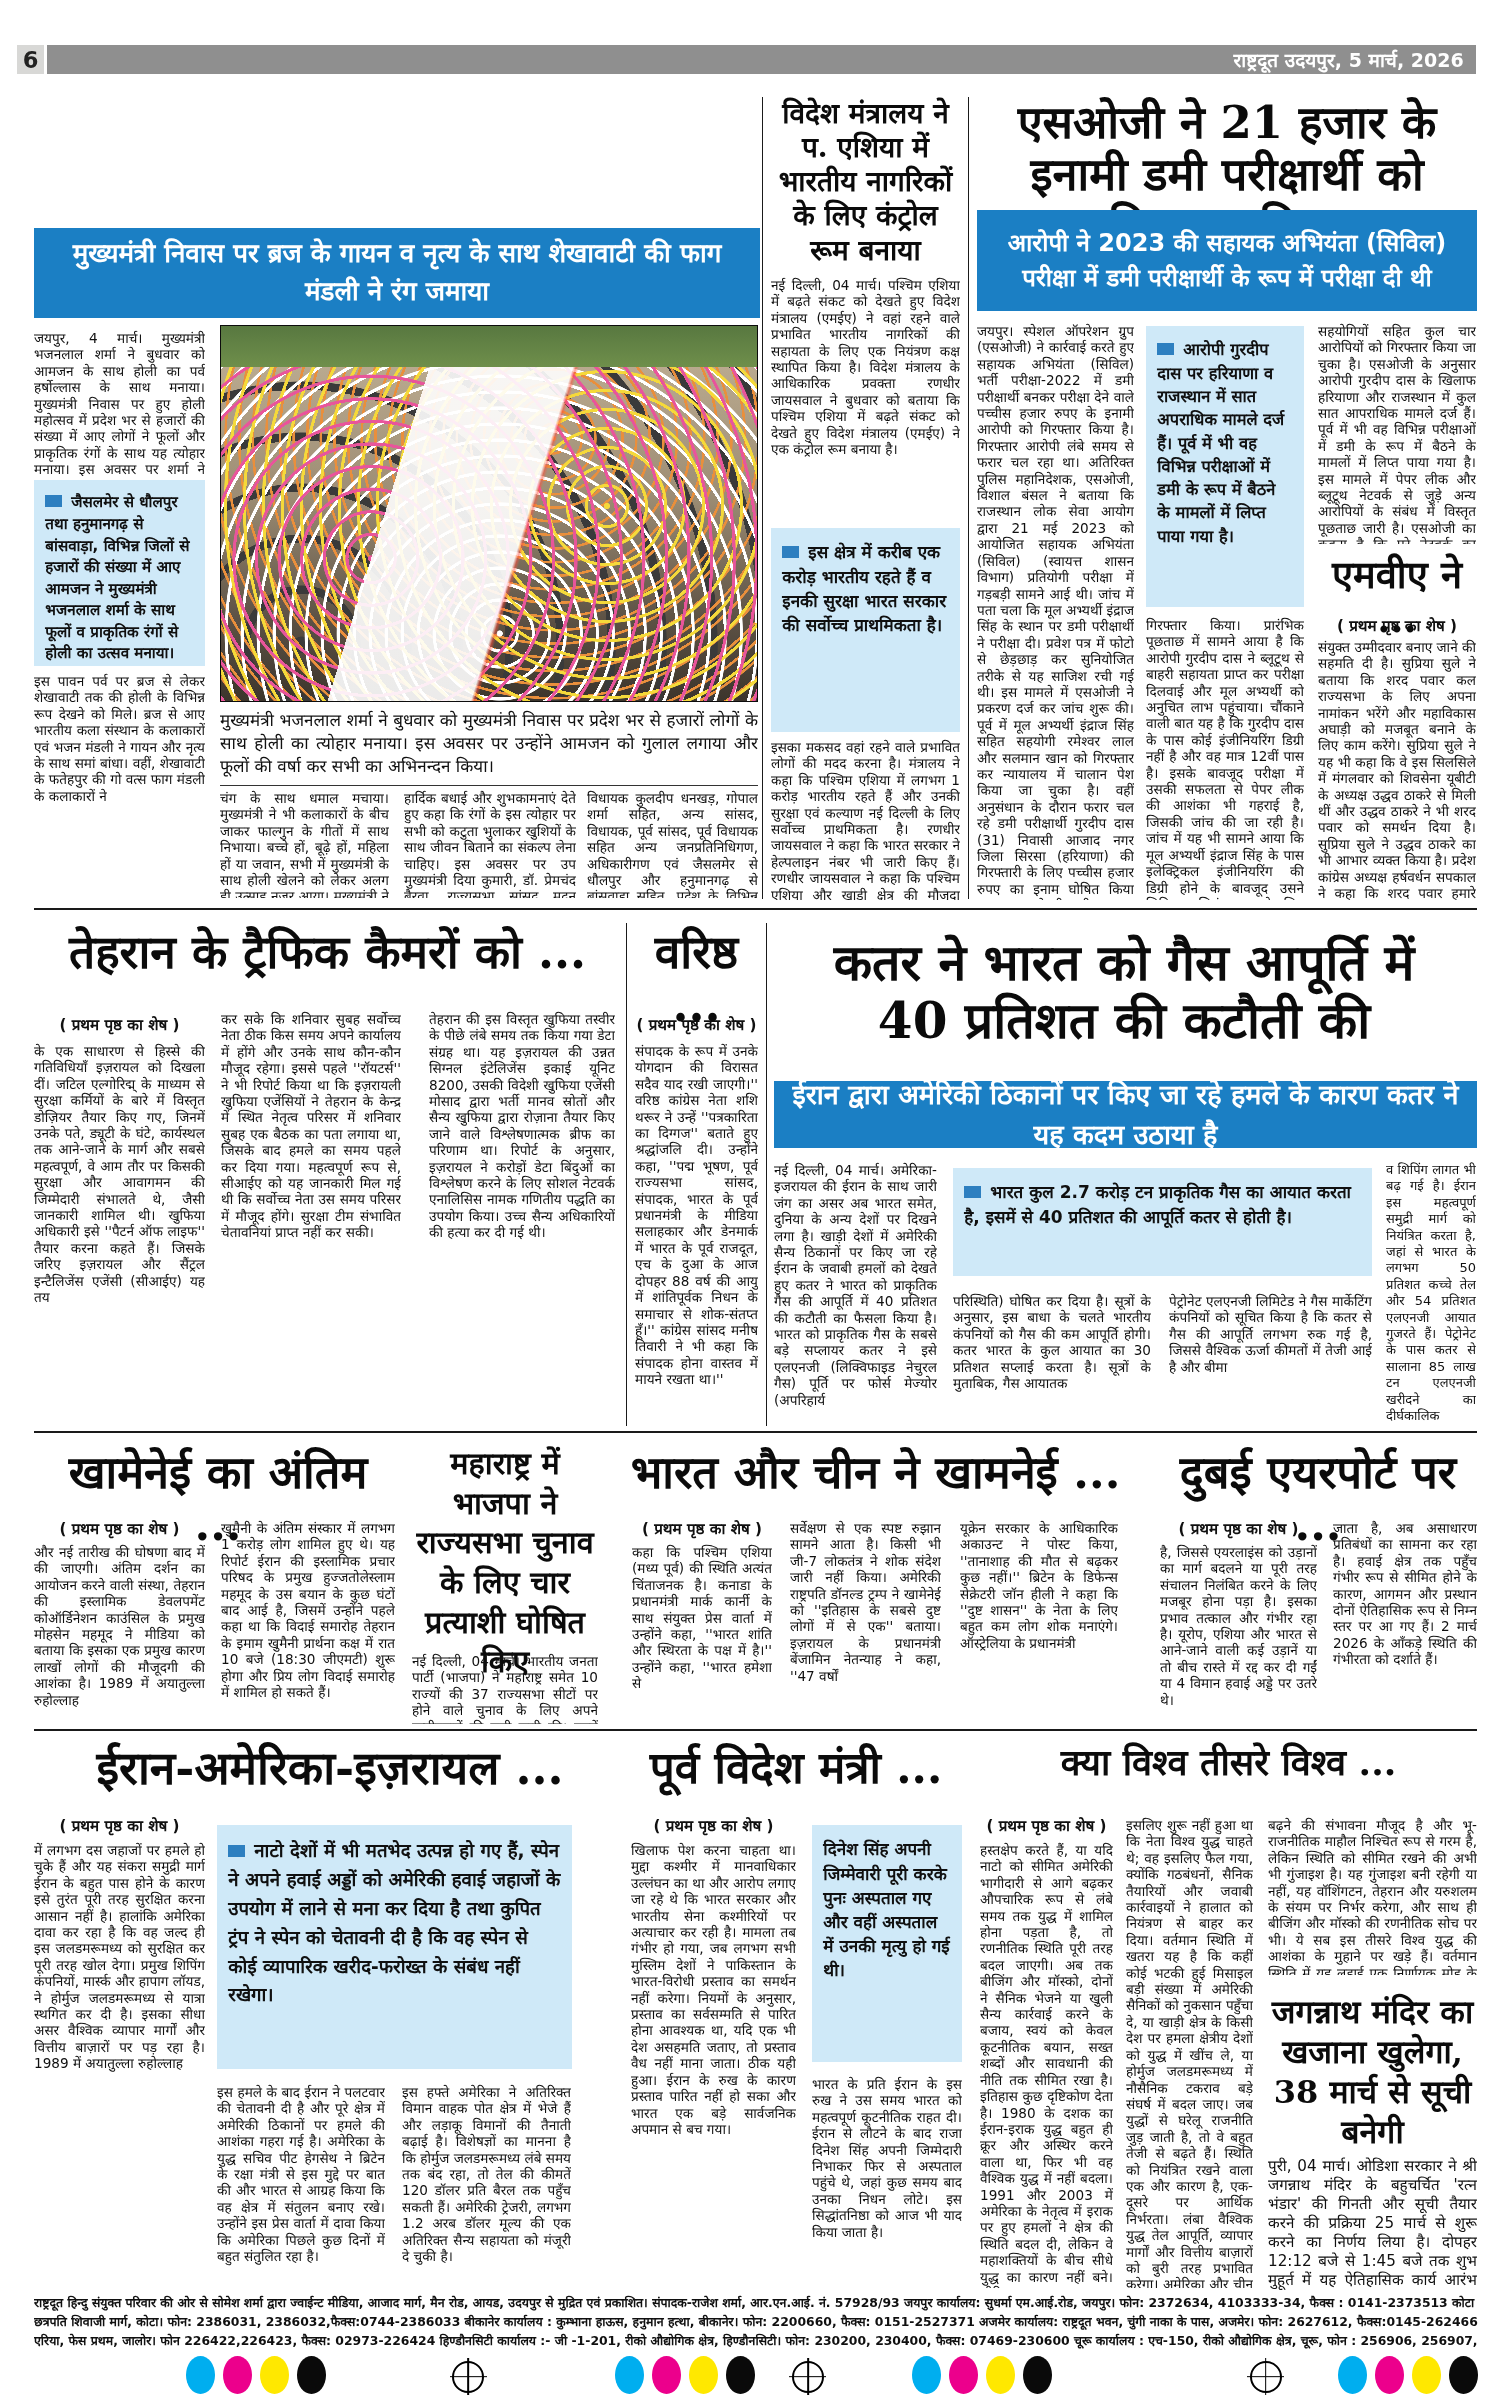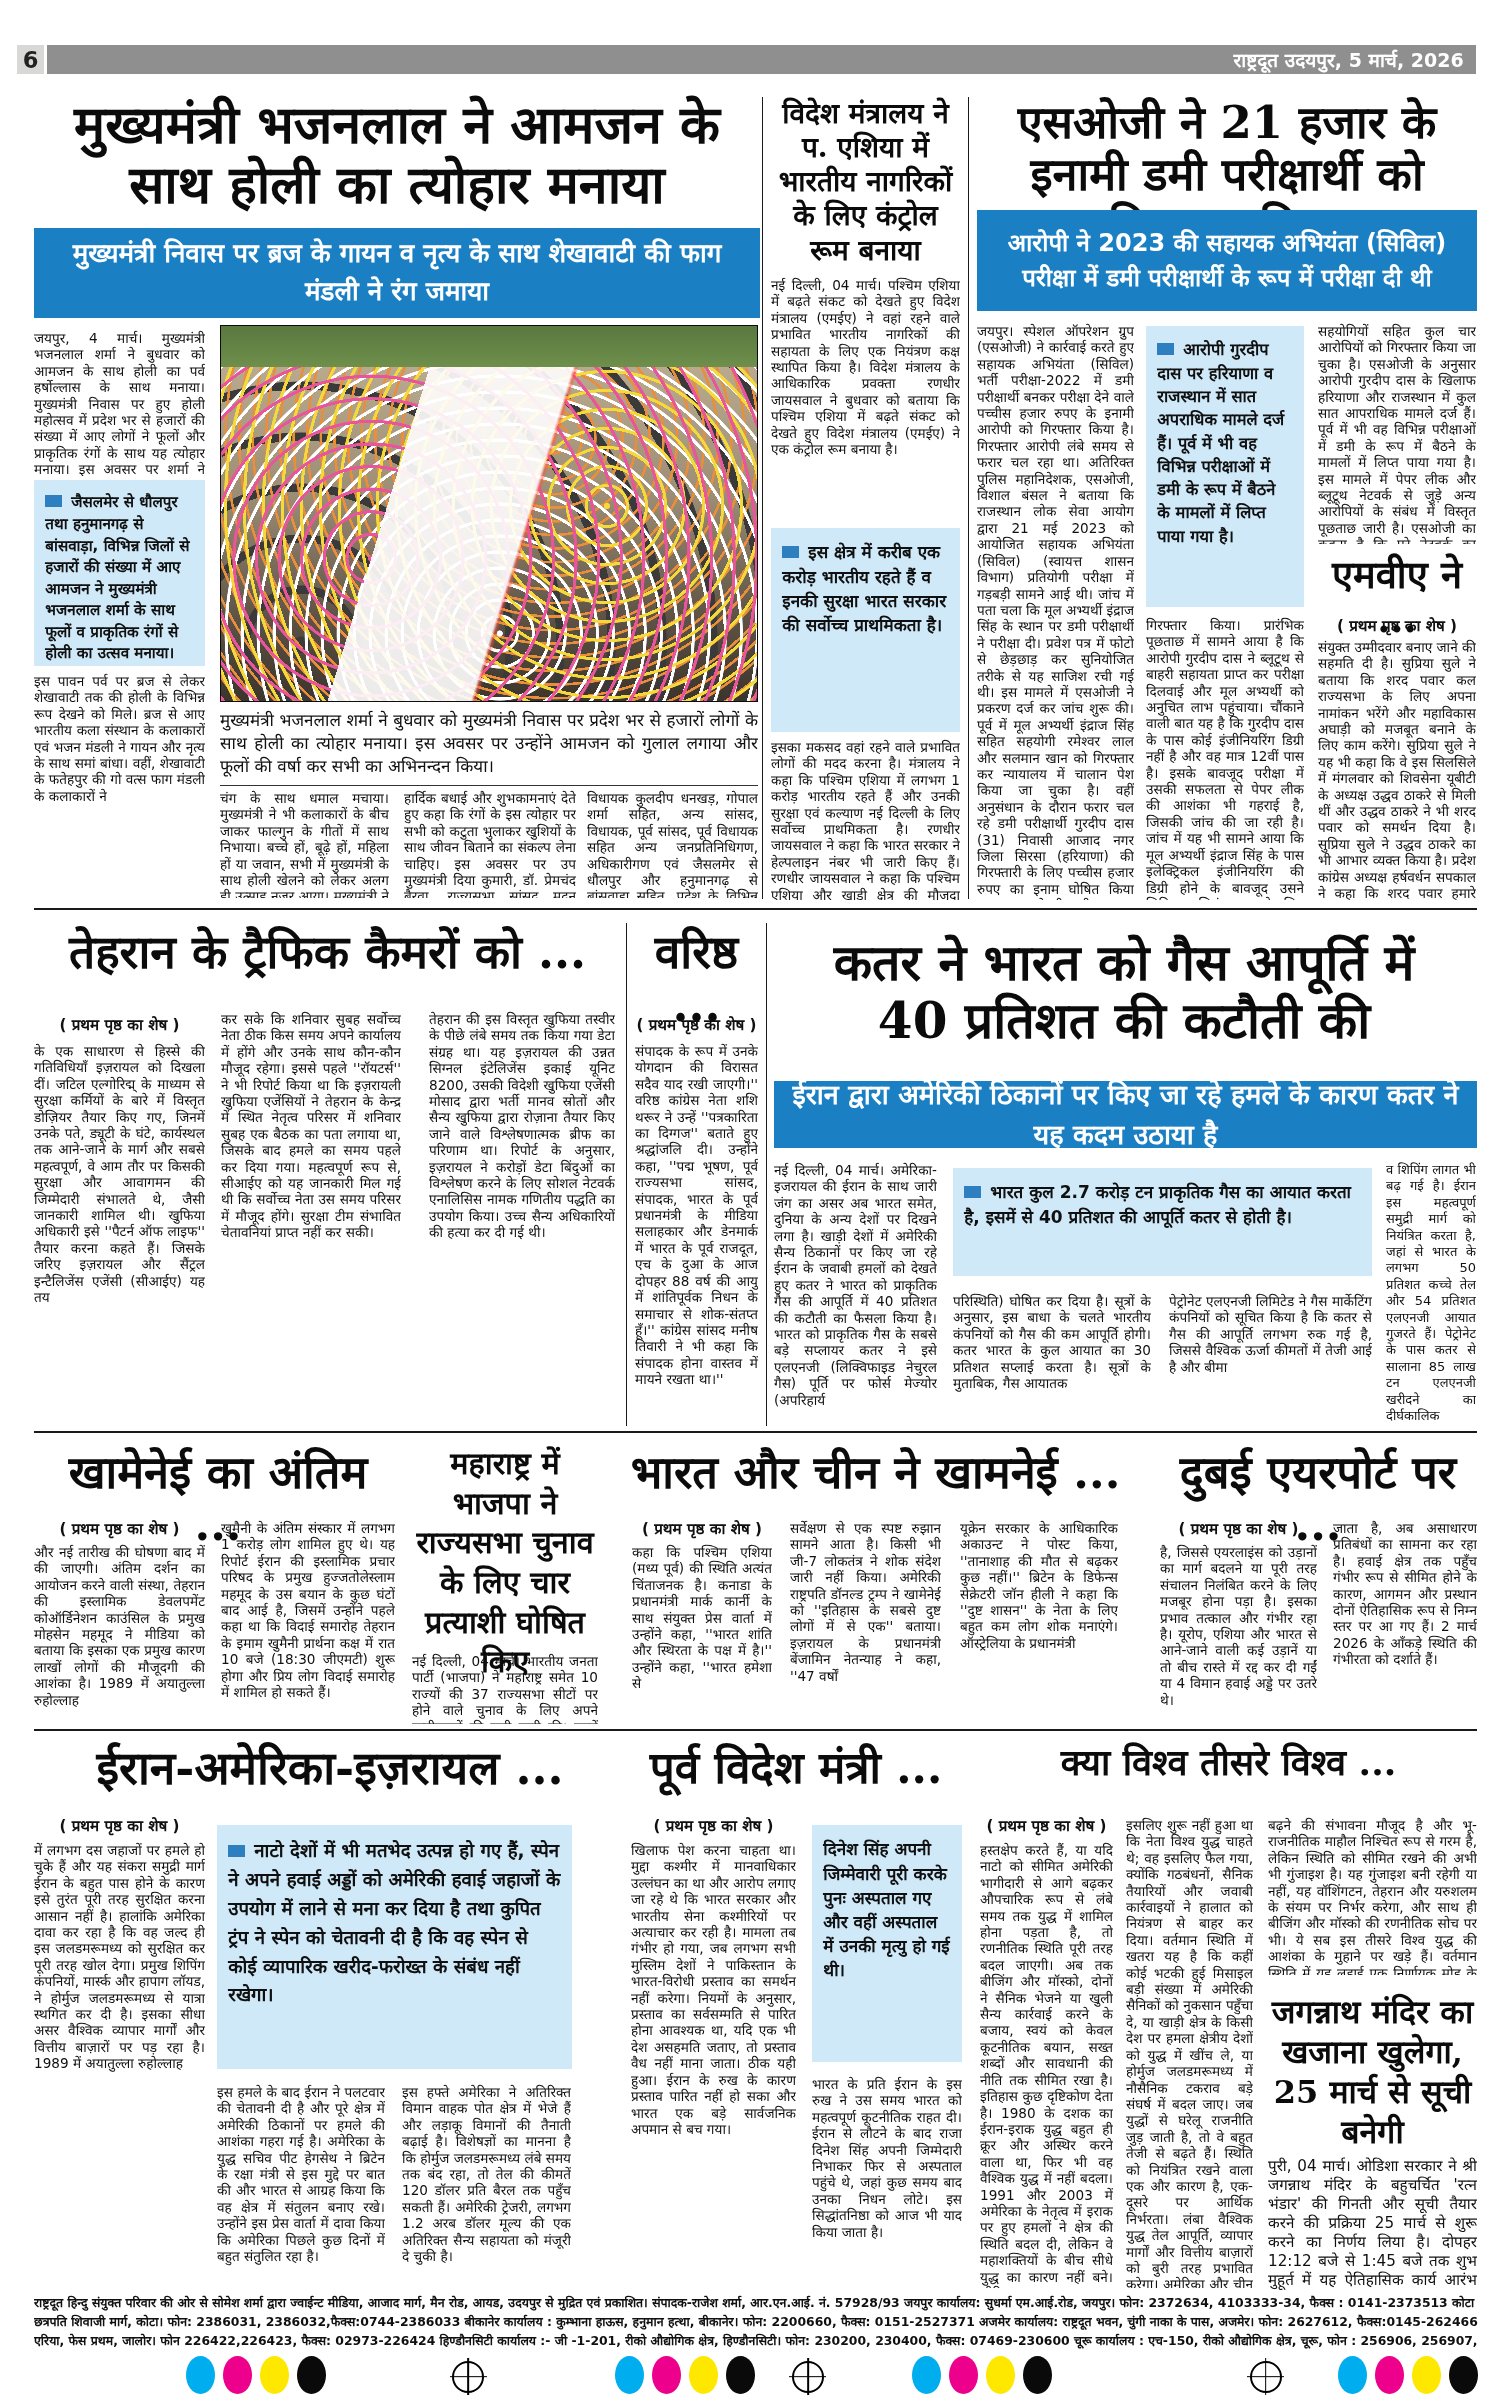--- a/index.html
+++ b/index.html
@@ -59,21 +59,20 @@
 <div class="sheet">
 
   <div class="abs pagenum" style="left:17px;top:45px;width:27px;height:29px;">6</div>
   <div class="abs datebar" style="left:47px;top:45px;width:1429px;height:29px;">राष्ट्रदूत उदयपुर, 5 मार्च, 2026</div>
 
   <div class="abs rule-v" style="left:762px;top:97px;height:802px;"></div>
   <div class="abs rule-v" style="left:968px;top:97px;height:802px;"></div>
   <div class="abs rule-v" style="left:626px;top:923px;height:503px;"></div>
   <div class="abs rule-v" style="left:766px;top:923px;height:503px;"></div>
 
-  <div class="abs hl" style="left:34px;top:95px;width:726px;height:129px;font-size:52px;">मुख्यमंत्री भजनलाल ने आमजन के साथ होली का त्योहार मनाया</div>
   <div class="abs banner" style="left:34px;top:228px;width:726px;height:90px;font-size:26px;">मुख्यमंत्री निवास पर ब्रज के गायन व नृत्य के साथ शेखावाटी की फाग मंडली ने रंग जमाया</div>
 
   <div class="abs bd" style="left:34px;top:330px;width:171px;height:146px;">जयपुर, 4 मार्च। मुख्यमंत्री भजनलाल शर्मा ने बुधवार को आमजन के साथ होली का पर्व हर्षोल्लास के साथ मनाया। मुख्यमंत्री निवास पर हुए होली महोत्सव में प्रदेश भर से हजारों की संख्या में आए लोगों ने फूलों और प्राकृतिक रंगों के साथ यह त्योहार मनाया। इस अवसर पर शर्मा ने सपत्नीक आमजन को गुलाल लगाया और फूलों की वर्षा कर सभी का अभिनन्दन किया।</div>
 
   <div class="abs hbox" style="left:34px;top:480px;width:171px;height:186px;">
     <span class="bullet"></span><span class="btxt">जैसलमेर से धौलपुर तथा हनुमानगढ़ से बांसवाड़ा, विभिन्न जिलों से हजारों की संख्या में आए आमजन ने मुख्यमंत्री भजनलाल शर्मा के साथ फूलों व प्राकृतिक रंगों से होली का उत्सव मनाया।</span>
   </div>
 
   <div class="abs photo" style="left:220px;top:325px;width:538px;height:377px;"></div>
   <div class="abs caption" style="left:220px;top:709px;width:538px;height:72px;">मुख्यमंत्री भजनलाल शर्मा ने बुधवार को मुख्यमंत्री निवास पर प्रदेश भर से हजारों लोगों के साथ होली का त्योहार मनाया। इस अवसर पर उन्होंने आमजन को गुलाल लगाया और फूलों की वर्षा कर सभी का अभिनन्दन किया।</div>
@@ -167,21 +166,21 @@
     <span class="btxt" style="font-size:17px;">दिनेश सिंह अपनी जिम्मेवारी पूरी करके पुनः अस्पताल गए और वहीं अस्पताल में उनकी मृत्यु हो गई थी।</span>
   </div>
   <div class="abs bd" style="left:812px;top:2076px;width:150px;height:212px;">भारत के प्रति ईरान के इस रुख ने उस समय भारत को महत्वपूर्ण कूटनीतिक राहत दी। ईरान से लौटने के बाद राजा दिनेश सिंह अपनी जिम्मेदारी निभाकर फिर से अस्पताल पहुंचे थे, जहां कुछ समय बाद उनका निधन लोटे। इस सिद्धांतनिष्ठा को आज भी याद किया जाता है।</div>
 
   <div class="abs hl" style="left:980px;top:1742px;width:497px;height:65px;font-size:36px;">क्या विश्व तीसरे विश्व ...</div>
   <div class="abs kicker" style="left:980px;top:1817px;width:133px;">( प्रथम पृष्ठ का शेष )</div>
   <div class="abs bd" style="left:980px;top:1842px;width:133px;height:446px;">हस्तक्षेप करते हैं, या यदि नाटो को सीमित अमेरिकी भागीदारी से आगे बढ़कर औपचारिक रूप से लंबे समय तक युद्ध में शामिल होना पड़ता है, तो रणनीतिक स्थिति पूरी तरह बदल जाएगी। अब तक बीजिंग और मॉस्को, दोनों ने सैनिक भेजने या खुली सैन्य कार्रवाई करने के बजाय, स्वयं को केवल कूटनीतिक बयान, सख्त शब्दों और सावधानी की नीति तक सीमित रखा है। इतिहास कुछ दृष्टिकोण देता है। 1980 के दशक का ईरान-इराक युद्ध बहुत ही क्रूर और अस्थिर करने वाला था, फिर भी वह वैश्विक युद्ध में नहीं बदला। 1991 और 2003 में अमेरिका के नेतृत्व में इराक पर हुए हमलों ने क्षेत्र की स्थिति बदल दी, लेकिन वे महाशक्तियों के बीच सीधे युद्ध का कारण नहीं बने। सीरिया का</div>
   <div class="abs bd" style="left:1126px;top:1817px;width:127px;height:471px;">इसलिए शुरू नहीं हुआ था कि नेता विश्व युद्ध चाहते थे; वह इसलिए फैल गया, क्योंकि गठबंधनों, सैनिक तैयारियों और जवाबी कार्रवाइयों ने हालात को नियंत्रण से बाहर कर दिया। वर्तमान स्थिति में खतरा यह है कि कहीं कोई भटकी हुई मिसाइल बड़ी संख्या में अमेरिकी सैनिकों को नुकसान पहुँचा दे, या खाड़ी क्षेत्र के किसी देश पर हमला क्षेत्रीय देशों को युद्ध में खींच ले, या होर्मुज जलडमरूमध्य में नौसैनिक टकराव बड़े संघर्ष में बदल जाए। जब युद्धों से घरेलू राजनीति जुड़ जाती है, तो वे बहुत तेजी से बढ़ते हैं। स्थिति को नियंत्रित रखने वाला एक और कारण है, एक-दूसरे पर आर्थिक निर्भरता। लंबा वैश्विक युद्ध तेल आपूर्ति, व्यापार मार्गों और वित्तीय बाज़ारों को बुरी तरह प्रभावित करेगा। अमेरिका और चीन सहित, बड़ी</div>
   <div class="abs bd" style="left:1268px;top:1817px;width:209px;height:158px;">बढ़ने की संभावना मौजूद है और भू-राजनीतिक माहौल निश्चित रूप से गरम है, लेकिन स्थिति को सीमित रखने की अभी भी गुंजाइश है। यह गुंजाइश बनी रहेगी या नहीं, यह वॉशिंगटन, तेहरान और यरुशलम के संयम पर निर्भर करेगा, और साथ ही बीजिंग और मॉस्को की रणनीतिक सोच पर भी। ये सब इस तीसरे विश्व युद्ध की आशंका के मुहाने पर खड़े हैं। वर्तमान स्थिति में यह लड़ाई एक निर्णायक मोड़ के करीब है, लेकिन अभी वह विश्व युद्ध की सीमा रेखा पर नहीं पहुँची है। आने वाले दिन और कूटनीतिक प्रयास तय करेंगे कि यह संघर्ष क्षेत्रीय ही रहेगा या कहीं अधिक अस्थिर करने वाली स्थिति में बदल जाएगा।</div>
 
-  <div class="abs hl" style="left:1268px;top:1992px;width:209px;height:155px;font-size:32px;line-height:1.25;">जगन्नाथ मंदिर का खजाना खुलेगा, 25 मार्च से सूची बनेगी</div>
+  <div class="abs hl" style="left:1268px;top:1992px;width:209px;height:155px;font-size:32px;line-height:1.25;">जगन्नाथ मंदिर का खजाना खुलेगा, 38 मार्च से सूची बनेगी</div>
   <div class="abs bd" style="left:1268px;top:2157px;width:209px;height:133px;font-size:15.2px;line-height:19px;">पुरी, 04 मार्च।  ओडिशा सरकार ने श्री जगन्नाथ मंदिर के बहुचर्चित 'रत्न भंडार' की गिनती और सूची तैयार करने की प्रक्रिया 25 मार्च से शुरू करने का निर्णय लिया है। दोपहर 12:12 बजे से 1:45 बजे तक शुभ मुहूर्त में यह ऐतिहासिक कार्य आरंभ होगा।</div>
 
   <div class="abs foot" style="left:34px;top:2294px;width:1444px;">राष्ट्रदूत हिन्दु संयुक्त परिवार की ओर से सोमेश शर्मा द्वारा ज्वाईन्ट मीडिया, आजाद मार्ग, मैन रोड, आयड, उदयपुर से मुद्रित एवं प्रकाशित। संपादक-राजेश शर्मा, आर.एन.आई. नं. 57928/93 जयपुर कार्यालय: सुधर्मा एम.आई.रोड, जयपुर। फोन: 2372634, 4103333-34, फैक्स : 0141-2373513 कोटा कार्यालय : पलायथा हाऊस,</div>
   <div class="abs foot" style="left:34px;top:2313px;width:1444px;">छत्रपति शिवाजी मार्ग, कोटा। फोन: 2386031, 2386032,फैक्स:0744-2386033 बीकानेर कार्यालय : कुम्भाना हाऊस, हनुमान हत्था, बीकानेर। फोन: 2200660, फैक्स: 0151-2527371 अजमेर कार्यालय: राष्ट्रदूत भवन, चुंगी नाका के पास, अजमेर। फोन: 2627612, फैक्स:0145-2624665  जालोर कार्यालय :- जी 1/63, इन्डस्ट्रीयल</div>
   <div class="abs foot" style="left:34px;top:2332px;width:1444px;">एरिया, फेस प्रथम, जालोर। फोन 226422,226423, फैक्स: 02973-226424   हिण्डौनसिटी कार्यालय :- जी -1-201, रीको औद्योगिक क्षेत्र, हिण्डौनसिटी। फोन: 230200, 230400, फैक्स: 07469-230600 चूरू कार्यालय : एच-150, रीको औद्योगिक क्षेत्र, चूरू, फोन : 256906, 256907, फैक्स: 01562-256908</div>
 
   <div class="abs" style="left:0;top:2356px;width:1512px;height:43px;">
     <span class="abs" style="left:186px;top:0;">
       <span class="dot" style="background:#00aeef;"></span><span class="dot" style="background:#ec008c;margin-left:8px;"></span><span class="dot" style="background:#ffe800;margin-left:8px;"></span><span class="dot" style="background:#0a0a0a;margin-left:8px;"></span>
     </span>

